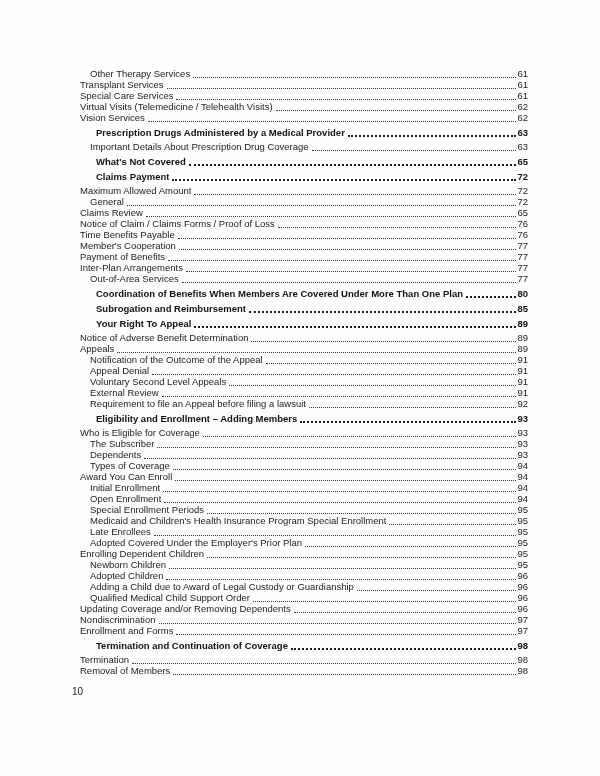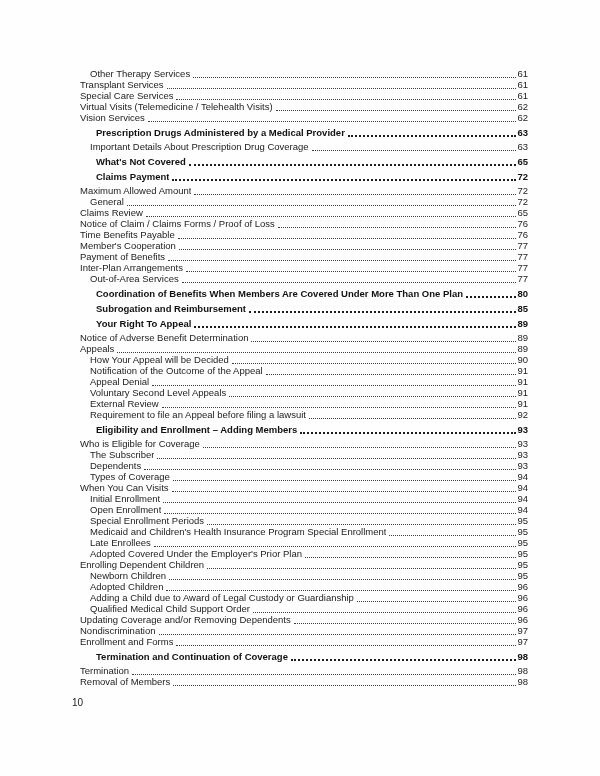--- a/index.html
+++ b/index.html
@@ -170,25 +170,20 @@
     <span class="toc-label">Notice of Adverse Benefit Determination</span>
     <span class="toc-leader"></span>
     <span class="toc-page">89</span>
   </div>
       <div class="toc-row level-2">
     <span class="toc-label">Appeals</span>
     <span class="toc-leader"></span>
     <span class="toc-page">89</span>
   </div>
       <div class="toc-row level-3">
-    <span class="toc-label">How Your Appeal will be Decided</span>
-    <span class="toc-leader"></span>
-    <span class="toc-page">90</span>
-  </div>
-      <div class="toc-row level-3">
     <span class="toc-label">Notification of the Outcome of the Appeal</span>
     <span class="toc-leader"></span>
     <span class="toc-page">91</span>
   </div>
       <div class="toc-row level-3">
     <span class="toc-label">Appeal Denial</span>
     <span class="toc-leader"></span>
     <span class="toc-page">91</span>
   </div>
       <div class="toc-row level-3">
@@ -225,21 +220,21 @@
     <span class="toc-label">Dependents</span>
     <span class="toc-leader"></span>
     <span class="toc-page">93</span>
   </div>
       <div class="toc-row level-3">
     <span class="toc-label">Types of Coverage</span>
     <span class="toc-leader"></span>
     <span class="toc-page">94</span>
   </div>
       <div class="toc-row level-2">
-    <span class="toc-label">When You Can Visits</span>
+    <span class="toc-label">Award You Can Enroll</span>
     <span class="toc-leader"></span>
     <span class="toc-page">94</span>
   </div>
       <div class="toc-row level-3">
     <span class="toc-label">Initial Enrollment</span>
     <span class="toc-leader"></span>
     <span class="toc-page">94</span>
   </div>
       <div class="toc-row level-3">
     <span class="toc-label">Open Enrollment</span>

